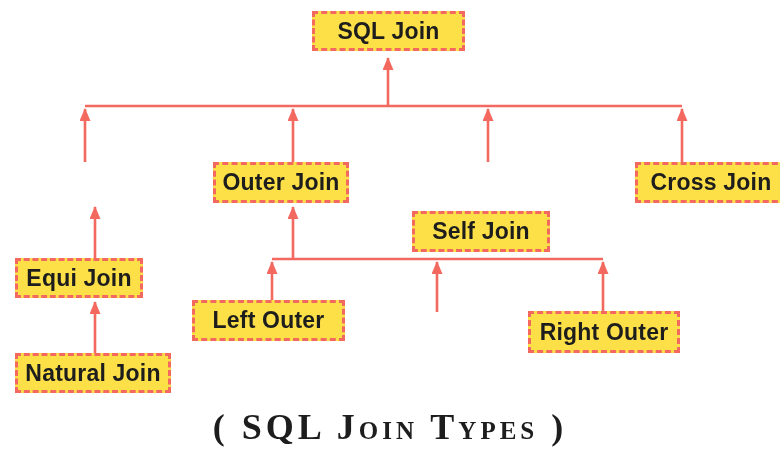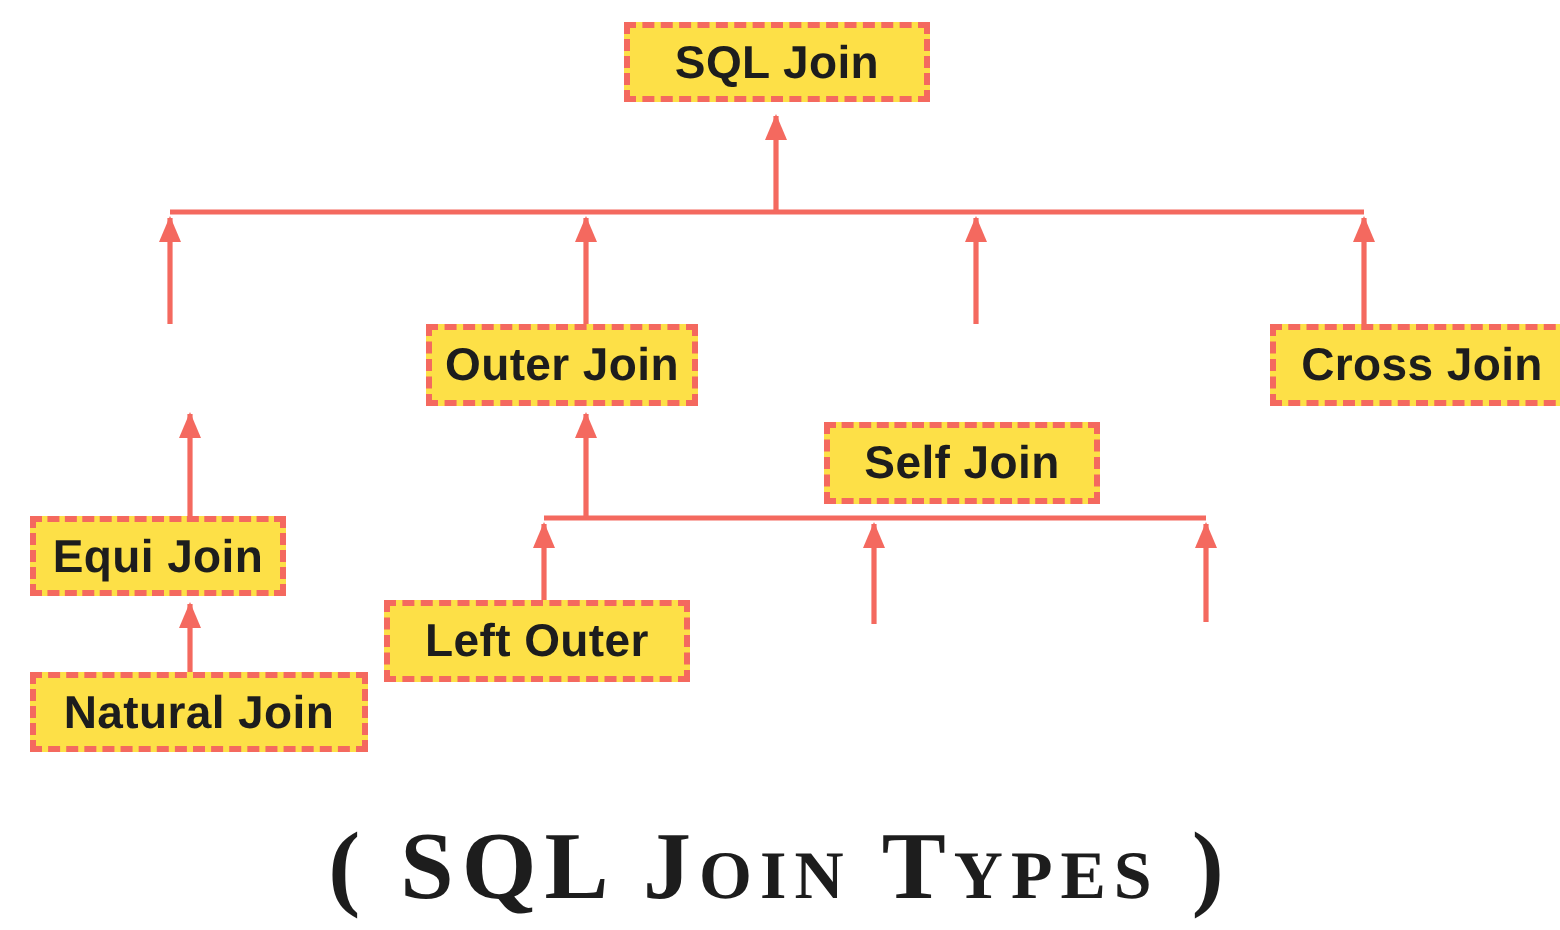--- a/index.html
+++ b/index.html
@@ -35,33 +35,33 @@
     font-weight: 600;
     color: #1d1d1d;
     letter-spacing: 0.2px;
   }
   .node-sql-join     { left: 312px; top: 11px;  width: 153px; height: 40px; }
   .node-inner-join   { left: 20px;  top: 162px; width: 152px; height: 41px; }
   .node-outer-join   { left: 213px; top: 162px; width: 136px; height: 41px; }
   .node-self-join    { left: 412px; top: 163px; width: 138px; height: 41px; margin-top: 48px; }
   .node-cross-join   { left: 607px; top: 162px; width: 152px; height: 41px; margin-left: 28px; }
   .node-equi-join    { left: 15px;  top: 258px; width: 128px; height: 40px; }
-  .node-natural-join { left: 15px;  top: 336px; width: 169px; height: 40px; }
+  .node-natural-join { left: 15px;  top: 353px; width: 156px; height: 40px; }
   .node-left-outer   { left: 192px; top: 300px; width: 153px; height: 41px; }
   .node-full-outer   { left: 358px; top: 312px; width: 154px; height: 41px; }
   .node-right-outer  { left: 528px; top: 311px; width: 152px; height: 42px; }
   .caption {
     position: absolute;
     left: 0;
     top: 406px;
     width: 780px;
     text-align: center;
     font-family: "Liberation Serif", serif;
     font-variant: small-caps;
-    font-size: 48px;
+    font-size: 36px;
     letter-spacing: 4px;
     color: #1d1d1d;
     font-weight: 600;
   }
   svg line { stroke: #f4695f; stroke-width: 2.6px; }
 </style>
 </head>
 <body>
 
 <div class="canvas">
@@ -93,15 +93,16 @@
   <div class="node node-sql-join">SQL Join</div>
 
   <div class="node node-outer-join">Outer Join</div>
   <div class="node node-self-join">Self Join</div>
   <div class="node node-cross-join">Cross Join</div>
 
   <div class="node node-equi-join">Equi Join</div>
   <div class="node node-natural-join">Natural Join</div>
 
   <div class="node node-left-outer">Left Outer</div>
+  <div class="node node-right-outer">Right Outer</div>
 
   <div class="caption">( SQL Join Types )</div>
 </div>
 
 </body></html>

